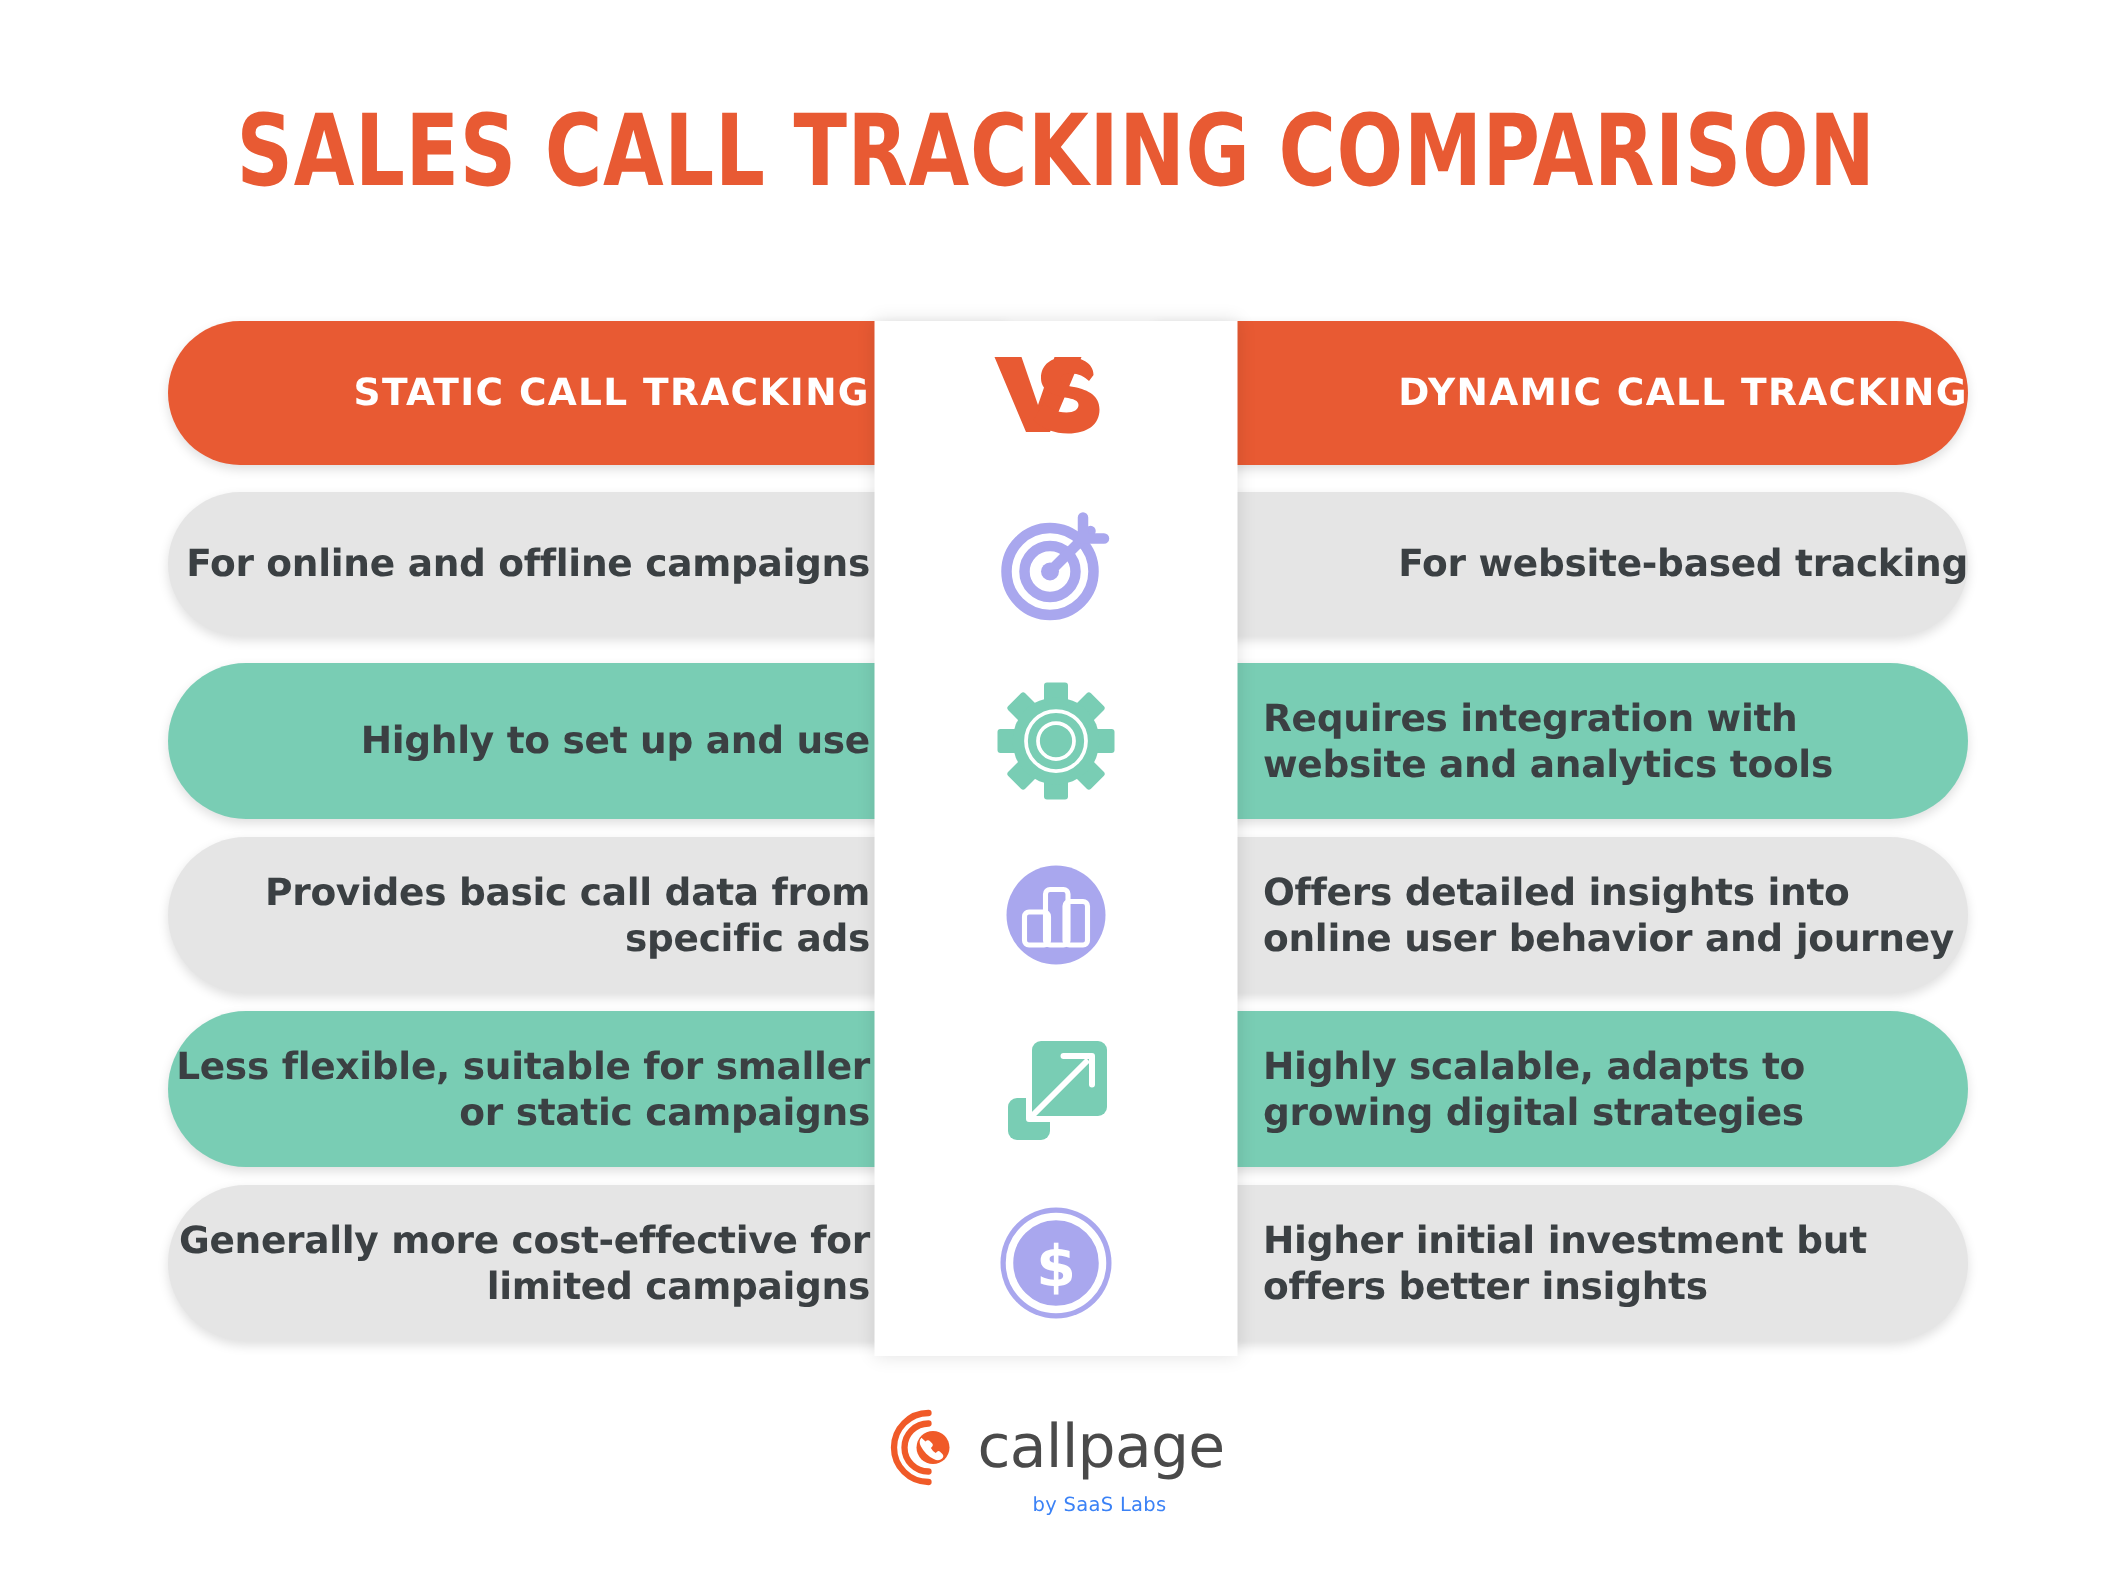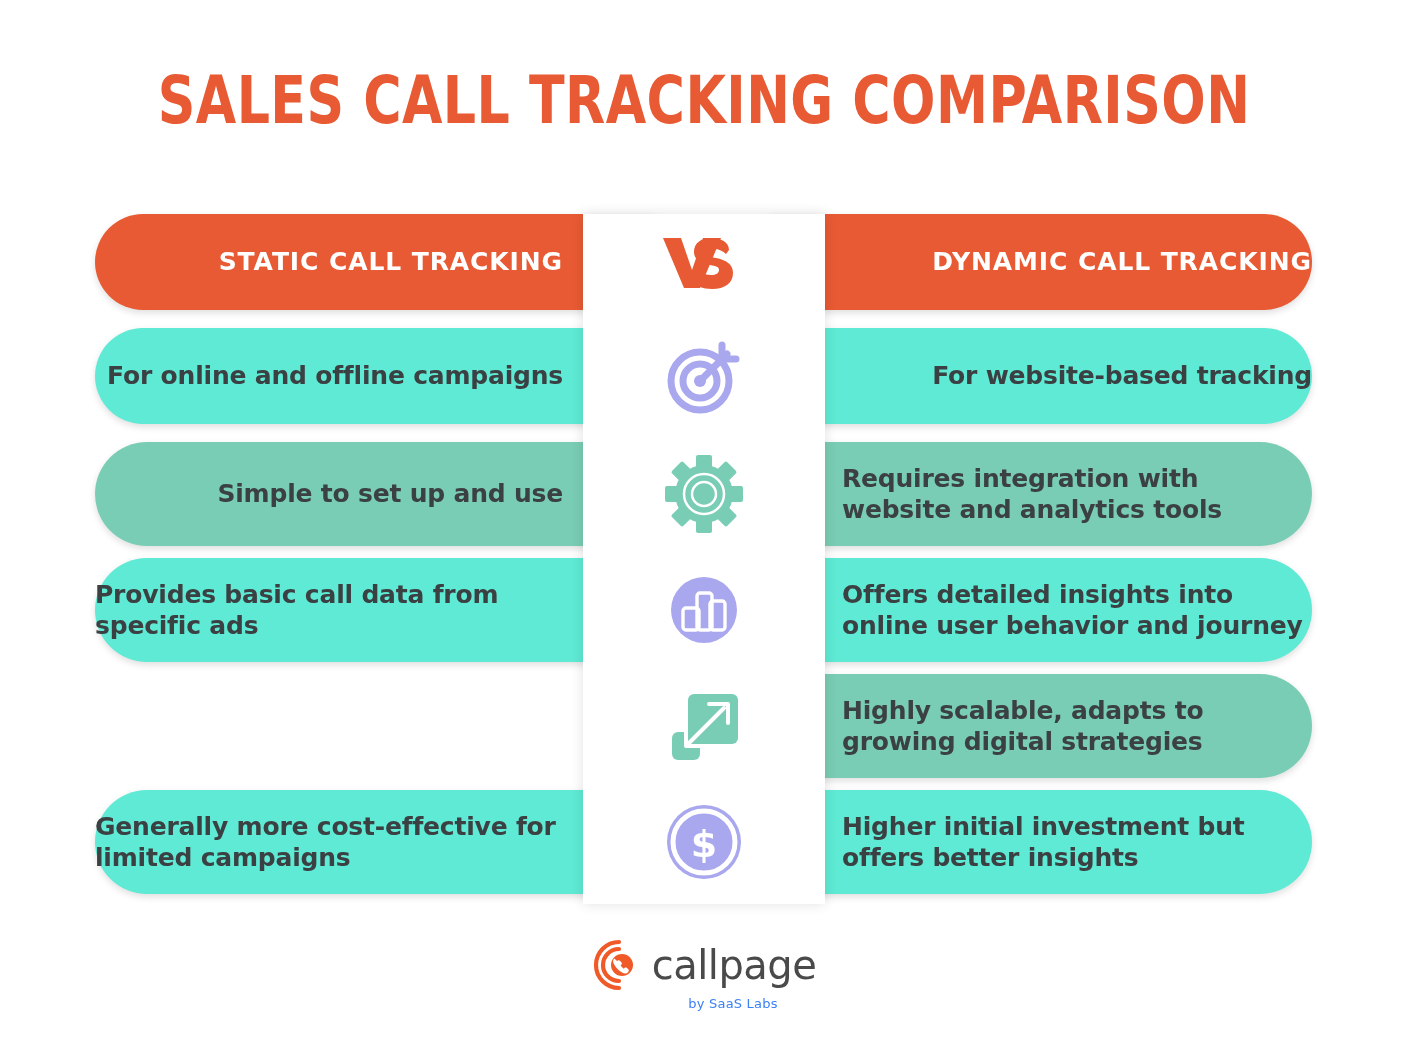--- a/index.html
+++ b/index.html
@@ -58,26 +58,26 @@
   .bar {
     position: absolute;
     top: 0;
     height: 100%;
     box-sizing: border-box;
     display: flex;
     align-items: center;
     box-shadow: 0 3px 7px rgba(0,0,0,0.13);
   }
   .bar.left {
-    left: 95px;
+    left: 112px;
     width: 560px;           
     border-radius: 52px 0 0 52px;
     justify-content: flex-end;
     padding-right: 92px;
-    text-align: left;
+    text-align: right;
   }
   .bar.right {
     left: 770px;
     width: 542px;           
     border-radius: 0 52px 52px 0;
     justify-content: flex-end;
     padding-left: 72px;
     text-align: left;
   }
 
@@ -90,21 +90,21 @@
     letter-spacing: -0.2px;
   }
   .bar.head .txt {
     color: #ffffff;
     font-size: 25px;
     letter-spacing: 0.9px;
     font-weight: 700;
   }
 
   .c-orange { background: #E85A33; }
-  .c-purple { background: #5eead4; }
+  .c-purple { background: #e5e5e5; }
   .c-green  { background: #79CDB4; }
 
   
   #centre-strip {
     position: absolute;
     left: 583px;
     top: 0px;
     width: 242px;
     height: 690px;
     background: #ffffff;
@@ -188,37 +188,40 @@
     <div class="bar left c-purple">
       <span class="txt">For online and offline campaigns</span>
     </div>
     <div class="bar right c-purple">
       <span class="txt">For website-based tracking</span>
     </div>
   </div>
 
   <div class="row r2">
     <div class="bar left c-green">
-      <span class="txt">Simple to set up and use</span>
+      <span class="txt">Highly to set up and use</span>
     </div>
     <div class="bar right c-green">
       <span class="txt">Requires integration with website and analytics tools</span>
     </div>
   </div>
 
   <div class="row r3">
     <div class="bar left c-purple">
       <span class="txt">Provides basic call data from specific ads</span>
     </div>
     <div class="bar right c-purple">
       <span class="txt">Offers detailed insights into online user behavior and journey</span>
     </div>
   </div>
 
   <div class="row r4">
+    <div class="bar left c-green">
+      <span class="txt">Less flexible, suitable for smaller or static campaigns</span>
+    </div>
     <div class="bar right c-green">
       <span class="txt">Highly scalable, adapts to growing digital strategies</span>
     </div>
   </div>
 
   <div class="row r5">
     <div class="bar left c-purple">
       <span class="txt">Generally more cost-effective for limited campaigns</span>
     </div>
     <div class="bar right c-purple">

